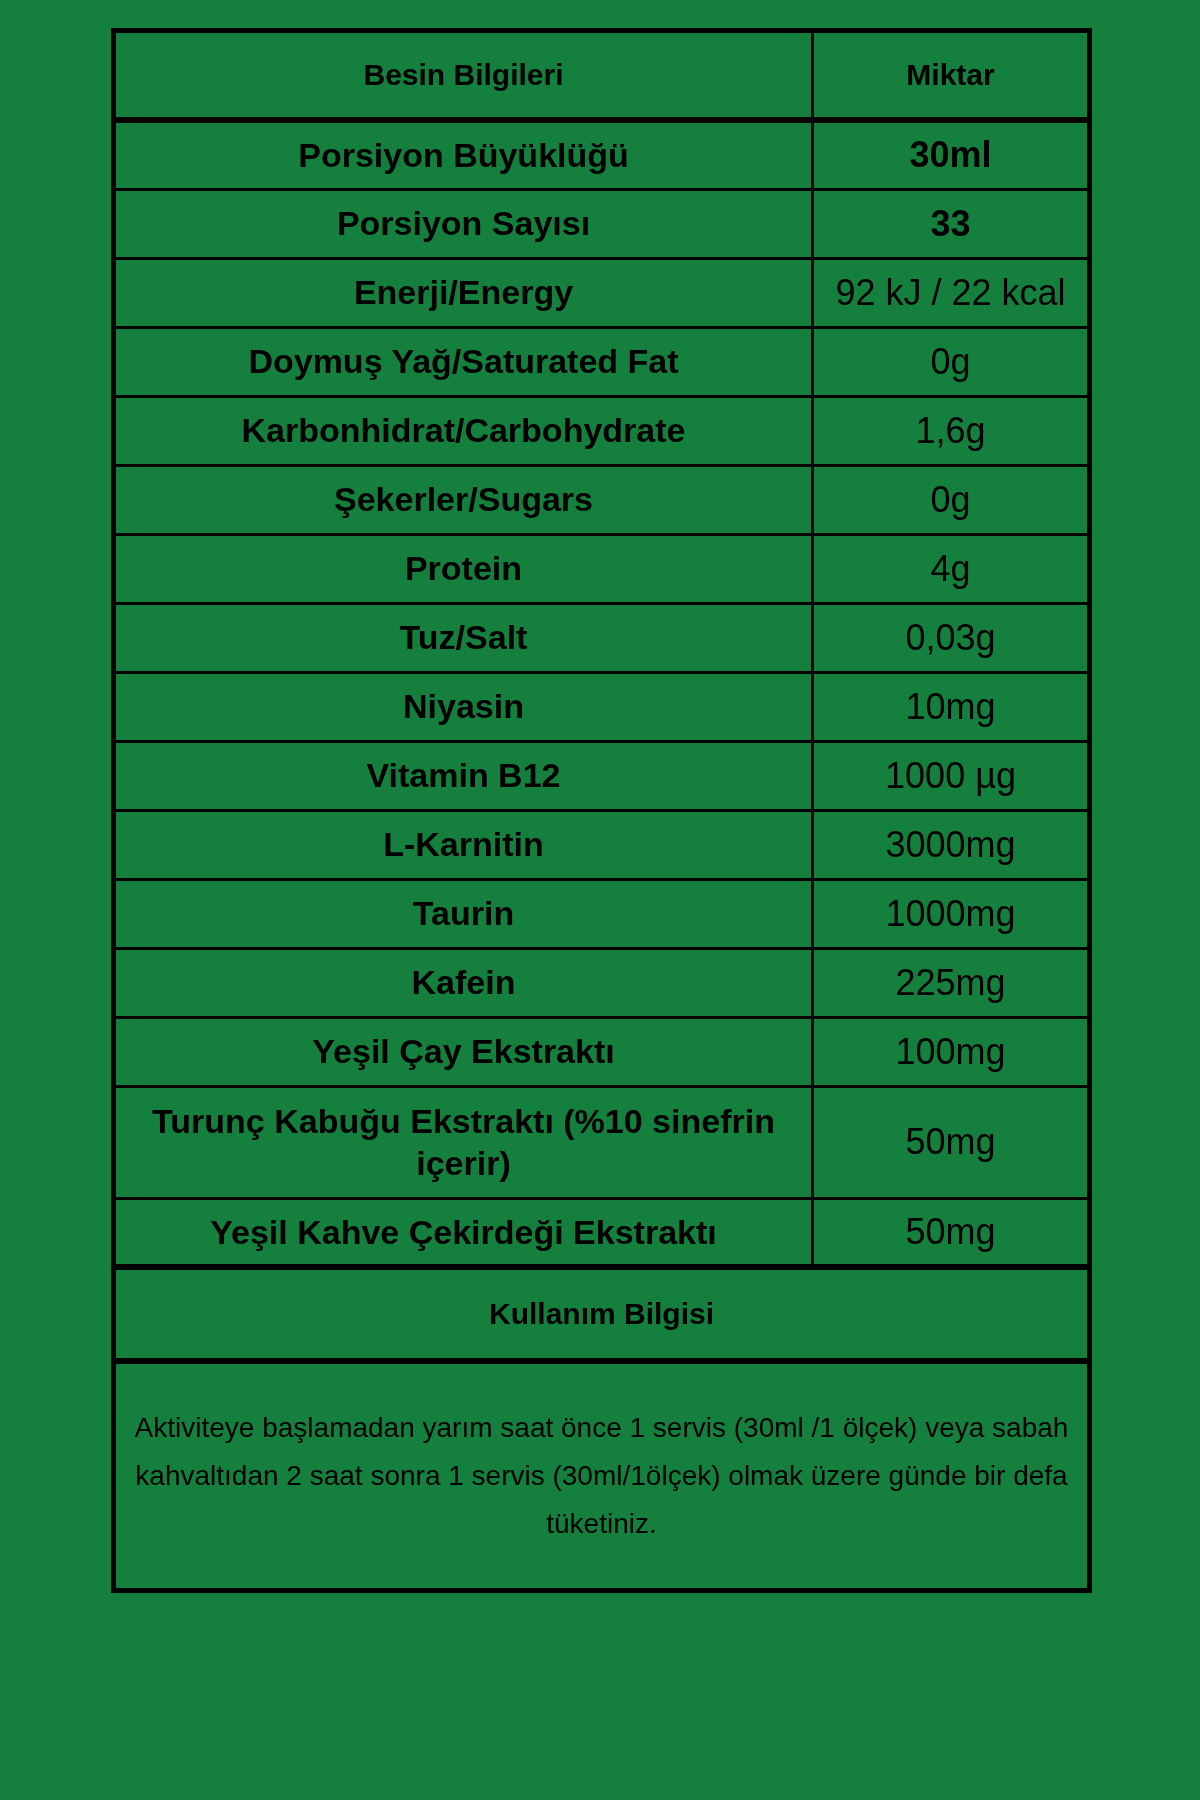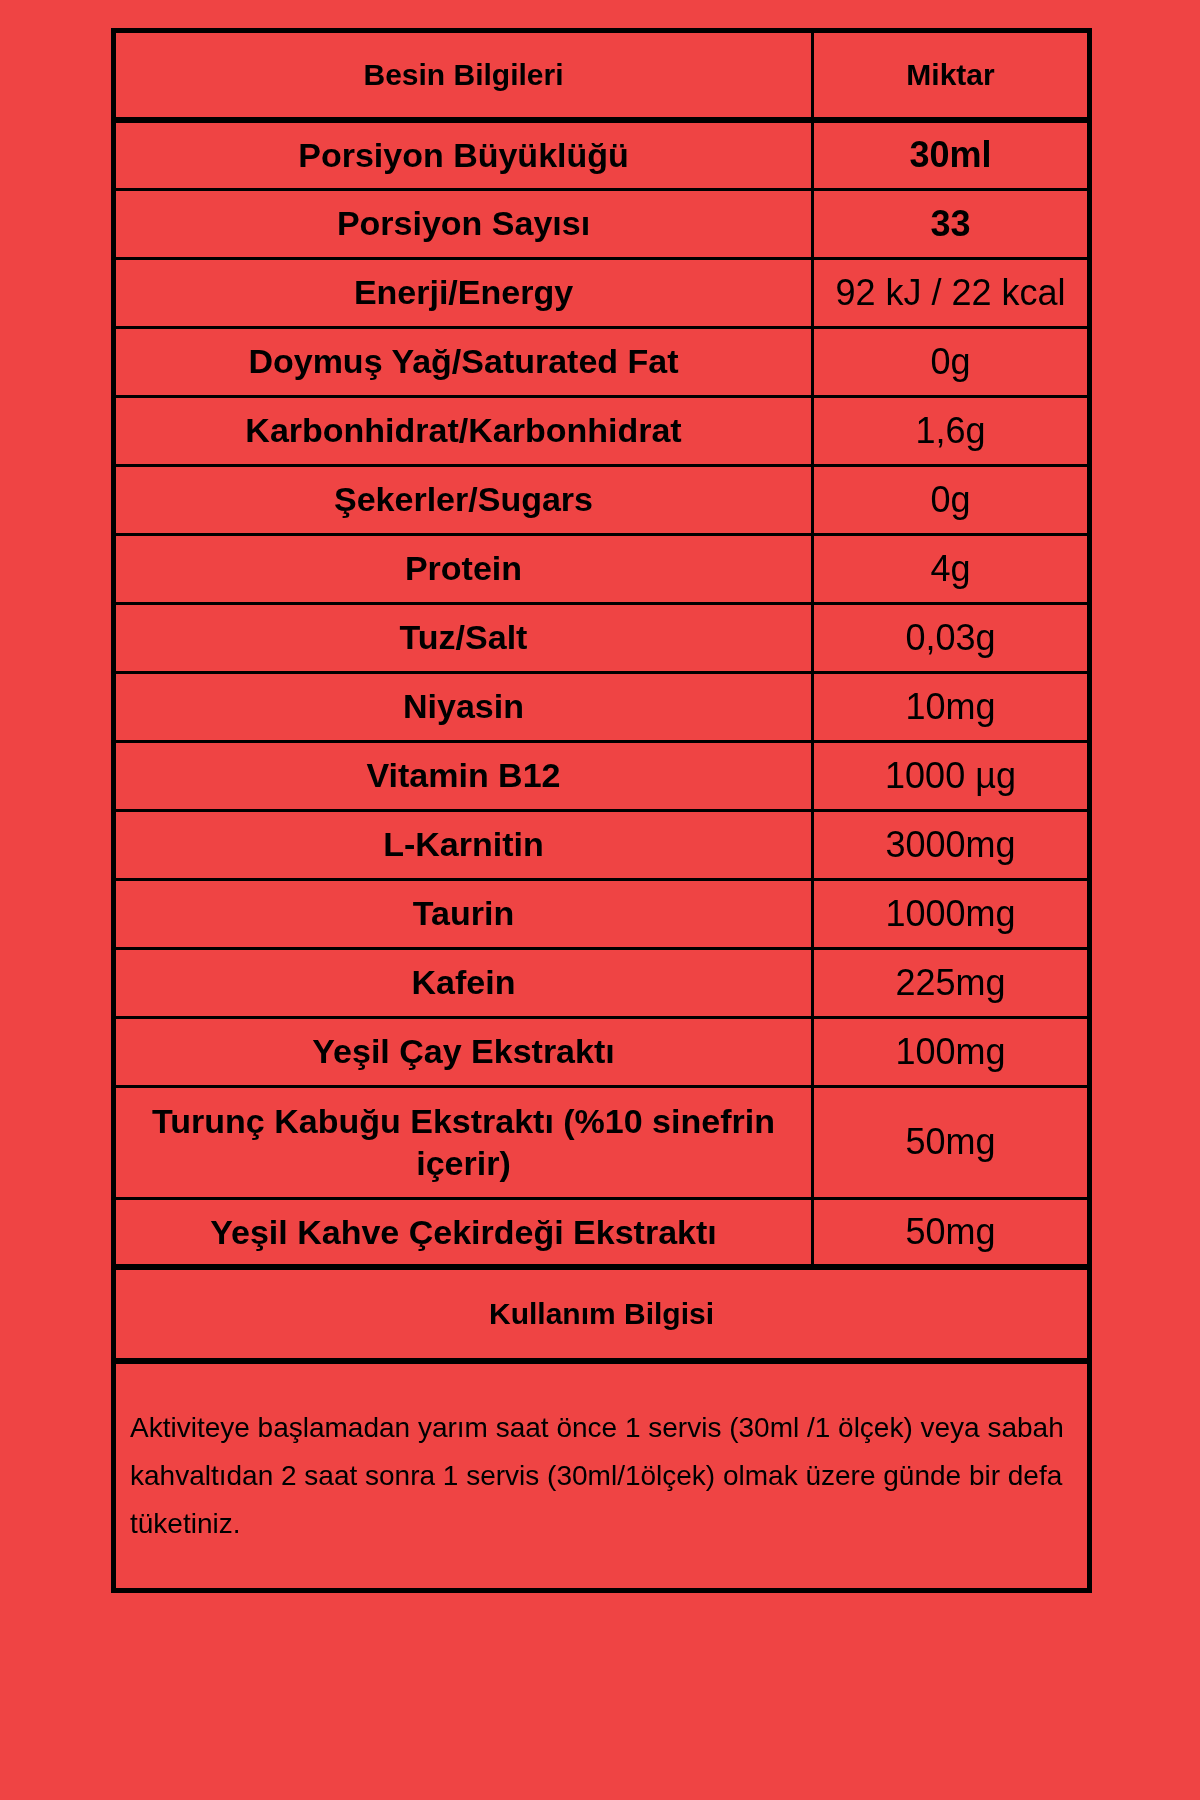--- a/index.html
+++ b/index.html
@@ -4,21 +4,21 @@
 <style>
   html, body {
     margin: 0;
     padding: 0;
     background: #ffffff;
   }
   .sheet {
     position: relative;
     width: 1200px;
     height: 1800px;
-    background: #ef4444;
+    background: #15803d;
     font-family: "Liberation Sans", sans-serif;
     color: #000000;
   }
   table.nutrition {
     position: absolute;
     left: 111px;
     top: 28px;
     width: 976px;
     border-collapse: collapse;
     table-layout: fixed;
@@ -55,21 +55,21 @@
   tr.section-row td {
     height: 88px;
     font-size: 30px;
     font-weight: bold;
     border-top: 6px solid #000000;
     border-bottom: 6px solid #000000;
     text-align: center;
   }
   tr.usage-row td {
     height: 200px;
-    text-align: left;
+    text-align: center;
     font-size: 28px;
     font-weight: normal;
     line-height: 1.72;
     padding: 12px 14px;
   }
 </style>
 </head>
 <body>
 
 <div class="sheet">
@@ -95,21 +95,21 @@
       </tr>
       <tr class="data-row">
         <td class="label">Enerji/Energy</td>
         <td class="value">92 kJ / 22 kcal</td>
       </tr>
       <tr class="data-row">
         <td class="label">Doymuş Yağ/Saturated Fat</td>
         <td class="value">0g</td>
       </tr>
       <tr class="data-row">
-        <td class="label">Karbonhidrat/Karbonhidrat</td>
+        <td class="label">Karbonhidrat/Carbohydrate</td>
         <td class="value">1,6g</td>
       </tr>
       <tr class="data-row">
         <td class="label">Şekerler/Sugars</td>
         <td class="value">0g</td>
       </tr>
       <tr class="data-row">
         <td class="label">Protein</td>
         <td class="value">4g</td>
       </tr>

